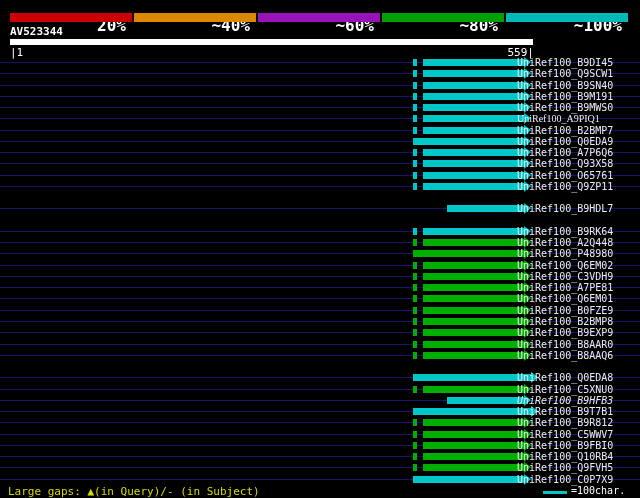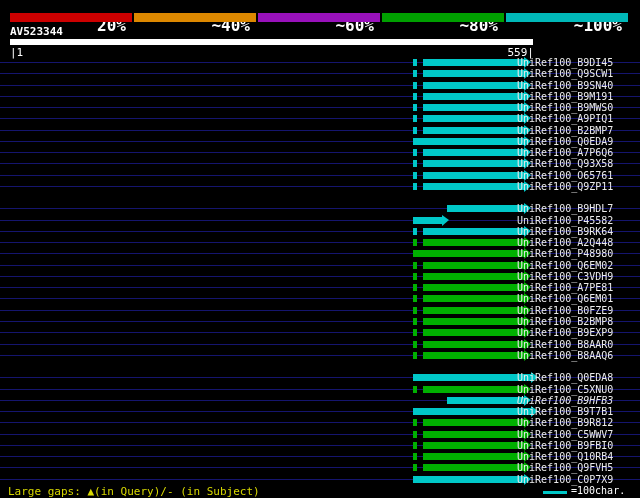--- a/index.html
+++ b/index.html
@@ -76,21 +76,21 @@
         <div class="arr" style="left: 524.125px; border-left-color: rgb(0, 200, 200);"></div>
         <div class="alabel">UniRef100_B9M191</div>
       </div>
       <div class="arow" style="top: 45px;">
         <div class="gline" style="background: rgb(21, 21, 110);"></div>
         <div class="lead" style="left: 413.029px; width: 3.7491px; background: rgb(0, 200, 200);"></div>
         <div class="bar" style="left: 423.339px; width: 100.787px; background: rgb(0, 200, 200);"></div>
         <div class="arr" style="left: 524.125px; border-left-color: rgb(0, 200, 200);"></div>
         <div class="alabel">UniRef100_B9MWS0</div>
       </div>
-      <div class="arow" style="top: 56px;">
+      <div class="arow" style="top: 56px; font-family: Liberation Serif, serif;">
         <div class="gline" style="background: rgb(21, 21, 110);"></div>
         <div class="lead" style="left: 413.029px; width: 3.7491px; background: rgb(0, 200, 200);"></div>
         <div class="bar" style="left: 423.339px; width: 100.787px; background: rgb(0, 200, 200);"></div>
         <div class="arr" style="left: 524.125px; border-left-color: rgb(0, 200, 200);"></div>
         <div class="alabel">UniRef100_A9PIQ1</div>
       </div>
       <div class="arow" style="top: 68px;">
         <div class="gline" style="background: rgb(21, 21, 110);"></div>
         <div class="lead" style="left: 413.029px; width: 3.7491px; background: rgb(0, 200, 200);"></div>
         <div class="bar" style="left: 423.339px; width: 100.787px; background: rgb(0, 200, 200);"></div>
@@ -129,26 +129,20 @@
         <div class="lead" style="left: 413.029px; width: 3.7491px; background: rgb(0, 200, 200);"></div>
         <div class="bar" style="left: 423.339px; width: 100.787px; background: rgb(0, 200, 200);"></div>
         <div class="arr" style="left: 524.125px; border-left-color: rgb(0, 200, 200);"></div>
         <div class="alabel">UniRef100_Q9ZP11</div>
       </div>
       <div class="arow" style="top: 146px;">
         <div class="gline" style="background: rgb(21, 21, 110);"></div>
         <div class="bar" style="left: 446.771px; width: 77.3548px; background: rgb(0, 200, 200);"></div>
         <div class="arr" style="left: 524.125px; border-left-color: rgb(0, 200, 200);"></div>
         <div class="alabel">UniRef100_B9HDL7</div>
-      </div>
-      <div class="arow" style="top: 158px;">
-        <div class="gline" style="background: rgb(21, 21, 110);"></div>
-        <div class="bar" style="left: 413.029px; width: 28.6165px; background: rgb(0, 200, 200);"></div>
-        <div class="arr" style="left: 441.645px; border-left-color: rgb(0, 200, 200);"></div>
-        <div class="alabel">UniRef100_P45582</div>
       </div>
       <div class="arow" style="top: 169px;">
         <div class="gline" style="background: rgb(21, 21, 110);"></div>
         <div class="lead" style="left: 413.029px; width: 3.7491px; background: rgb(0, 200, 200);"></div>
         <div class="bar" style="left: 423.339px; width: 100.787px; background: rgb(0, 200, 200);"></div>
         <div class="arr" style="left: 524.125px; border-left-color: rgb(0, 200, 200);"></div>
         <div class="alabel">UniRef100_B9RK64</div>
       </div>
       <div class="arow" style="top: 180px;">
         <div class="gline" style="background: rgb(21, 21, 110);"></div>

